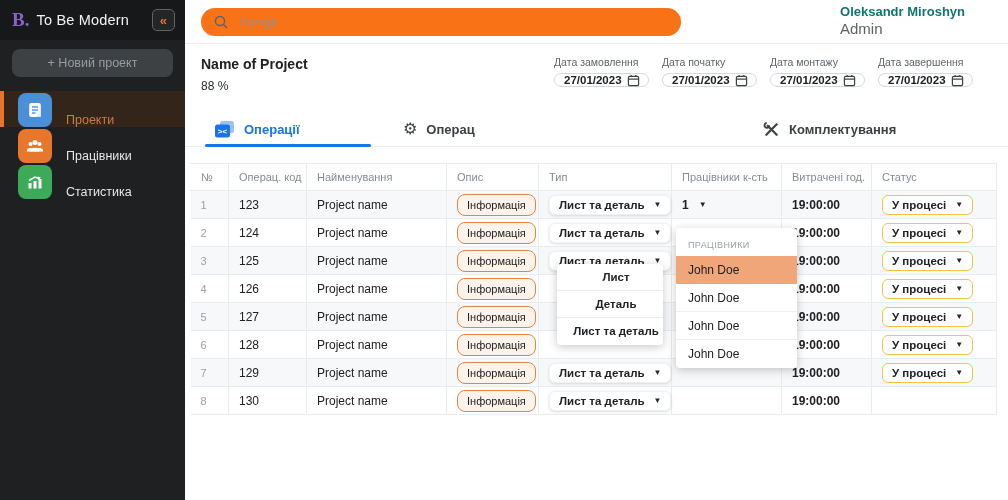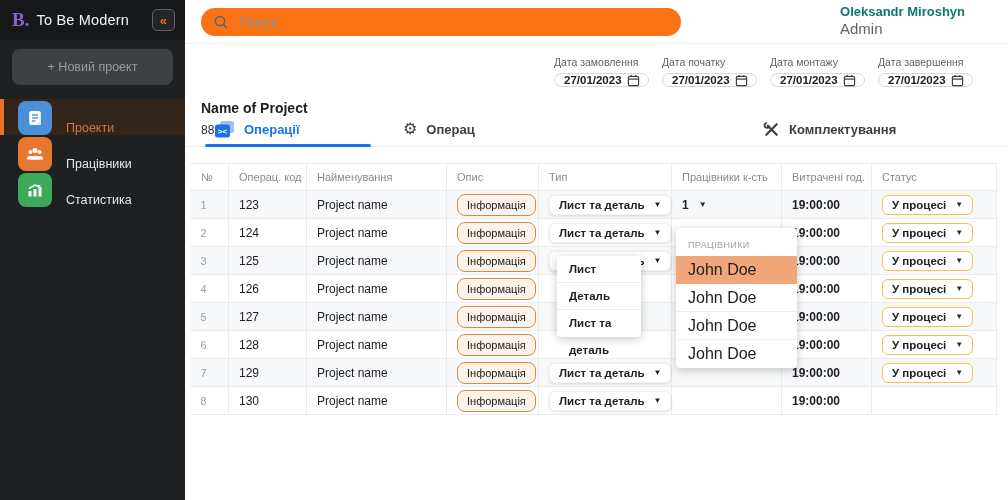--- a/index.html
+++ b/index.html
@@ -10,40 +10,40 @@
     background:#fff; color:#202124;
   }
   .app { display:flex; width:1008px; height:500px; }
 
   
   .sidebar { width:185px; flex:0 0 185px; background:#1e2022; height:500px; }
   .logo-row { height:40px; display:flex; align-items:center; padding:0 10px 0 12px; background:#17181a; }
   .logo-mark { font-family:"Liberation Serif","DejaVu Serif",serif; font-weight:700; font-size:19px; color:#8a63c8; margin-right:7px; }
   .app-name { font-size:14.5px; font-weight:400; color:#f1f3f4; letter-spacing:.2px; }
   .collapse-btn { margin-left:auto; height:22px; padding:0 7px; background:#232526; border:1px solid #606368; border-radius:5px; color:#e8732a; font-weight:700; font-size:13px; line-height:1; cursor:pointer; }
-  .new-project { display:block; margin:9px 12px 14px 12px; width:161px; height:36px; background:#3d4144; border:none; border-radius:8px; color:#989da2; font-size:12.5px; font-family:inherit; cursor:pointer; }
+  .new-project { display:block; margin:9px 12px 14px 12px; width:161px; height:28px; background:#3d4144; border:none; border-radius:8px; color:#989da2; font-size:12.5px; font-family:inherit; cursor:pointer; }
   .nav-item { height:36px; display:flex; align-items:flex-end; gap:14px; padding-left:14px; border-left:4px solid transparent; color:#e4e6e8; font-size:12.5px; cursor:pointer; }
   .nav-item.active { background:#33251a; border-left-color:#e8732a; color:#ca7a47; }
   .nav-icon { width:34px; height:34px; border-radius:8px; display:flex; align-items:center; justify-content:center; flex:0 0 34px; }
   .nav-icon.blue { background:#4a90d9; }
   .nav-icon.orange { background:#e8772e; }
   .nav-icon.green { background:#3daa5a; }
 
   
   .main { flex:1; position:relative; background:#fff; display:flex; flex-direction:column; }
   .topbar { height:44px; display:flex; align-items:center; padding:0 16px; border-bottom:1px solid #eceef0; }
   .search { width:480px; height:28px; background:#f97316; border-radius:16px; display:flex; align-items:center; padding:0 12px; gap:8px; }
   .search input { border:none; background:transparent; outline:none; font-size:12.5px; color:#3c4043; width:100%; font-family:inherit; }
   .search input::placeholder { color:#8a9097; }
   .user { margin-left:auto; margin-right:27px; line-height:1.25; }
   .user-name { font-size:13px; font-weight:700; color:#0f766e; }
   .user-role { font-size:15px; color:#5f6368; }
 
   .project-header { height:68px; display:flex; padding:12px 35px 0 16px; }
-  .project-name { font-size:14px; font-weight:700; color:#202124;margin-top:44px; }
+  .project-name { font-size:14px; font-weight:700; color:#202124; }
   .project-progress { font-size:12px; color:#26292c; margin-top:7px; }
   .dates { margin-left:auto; display:flex; gap:13px; }
   .date-group { width:95px; }
   .date-label { font-size:10.5px; color:#5f6368; margin-bottom:5px; white-space:nowrap; }
   .date-input { height:14px; border:1px solid #d5d9dd; border-radius:8px; background:#fff; display:flex; align-items:center; padding:0 8px 0 9px; cursor:pointer; }
   .date-value { font-size:11.5px; font-weight:600; color:#202124; }
   .date-input svg { margin-left:auto; }
 
   .tabs { position:relative; height:35px; border-bottom:1px solid #eceef0; flex:0 0 35px; }
   .tab { position:absolute; top:0; height:34px; display:flex; align-items:center; gap:9px; font-size:13px; font-weight:600; color:#3c4043; cursor:pointer; }
@@ -66,26 +66,26 @@
   td.c-code { font-weight:500; }
   td.c-hours { font-weight:600; }
   .info-btn { font-family:inherit; font-size:11px; color:#202124; background:#fdf3eb; border:1.5px solid #e2853f; border-radius:8px; padding:4px 9px; cursor:pointer; }
   .type-select { display:inline-flex; align-items:center; gap:9px; background:#fff; border:1px solid #f0f1f3; border-radius:6px; box-shadow:0 1px 3px rgba(0,0,0,.14); padding:3px 9px; font-weight:600; font-size:11.5px; cursor:pointer; }
   .workers-select { display:inline-flex; align-items:center; gap:10px; font-weight:600; font-size:12px; cursor:pointer; }
   .status-btn { font-family:inherit; display:inline-flex; align-items:center; gap:9px; background:#fff; border:1.5px solid #f2c14e; border-radius:6px; padding:3px 9px; font-weight:600; font-size:11.5px; color:#202124; cursor:pointer; }
   .caret { font-size:8px; color:#26292c; line-height:1; }
 
   
   .dropdown { position:absolute; background:#fff; border-radius:4px; box-shadow:0 2px 10px rgba(0,0,0,.22); z-index:5; }
-  .type-dd { left:372px; top:256px; width:84px; }
+  .type-dd { left:372px; top:264px; width:106px;text-align:center; }
   .type-dd .opt { height:27px; line-height:27px; padding-left:12px; font-size:11.5px; font-weight:600; border-bottom:1px solid #ededee; cursor:pointer; }
   .type-dd .opt:last-child { border-bottom:none; }
   .workers-dd { left:491px; top:228px; width:121px; }
   .wd-header { padding:12px 12px 6px 12px; font-size:9px; letter-spacing:.4px; color:#9aa0a6; }
-  .wd-item { height:28px; line-height:28px; padding-left:12px; font-size:16px; border-bottom:1px solid #f0f0f1; cursor:pointer; }
+  .wd-item { height:28px; line-height:28px; padding-left:12px; font-size:12px; border-bottom:1px solid #f0f0f1; cursor:pointer; }
   .wd-item:last-child { border-bottom:none; }
   .wd-item.sel { background:#f0a678; border-bottom:none; margin:0; }
 </style>
 </head>
 <body>
 
 <div class="app">
 
   <aside class="sidebar">
     <div class="logo-row">

